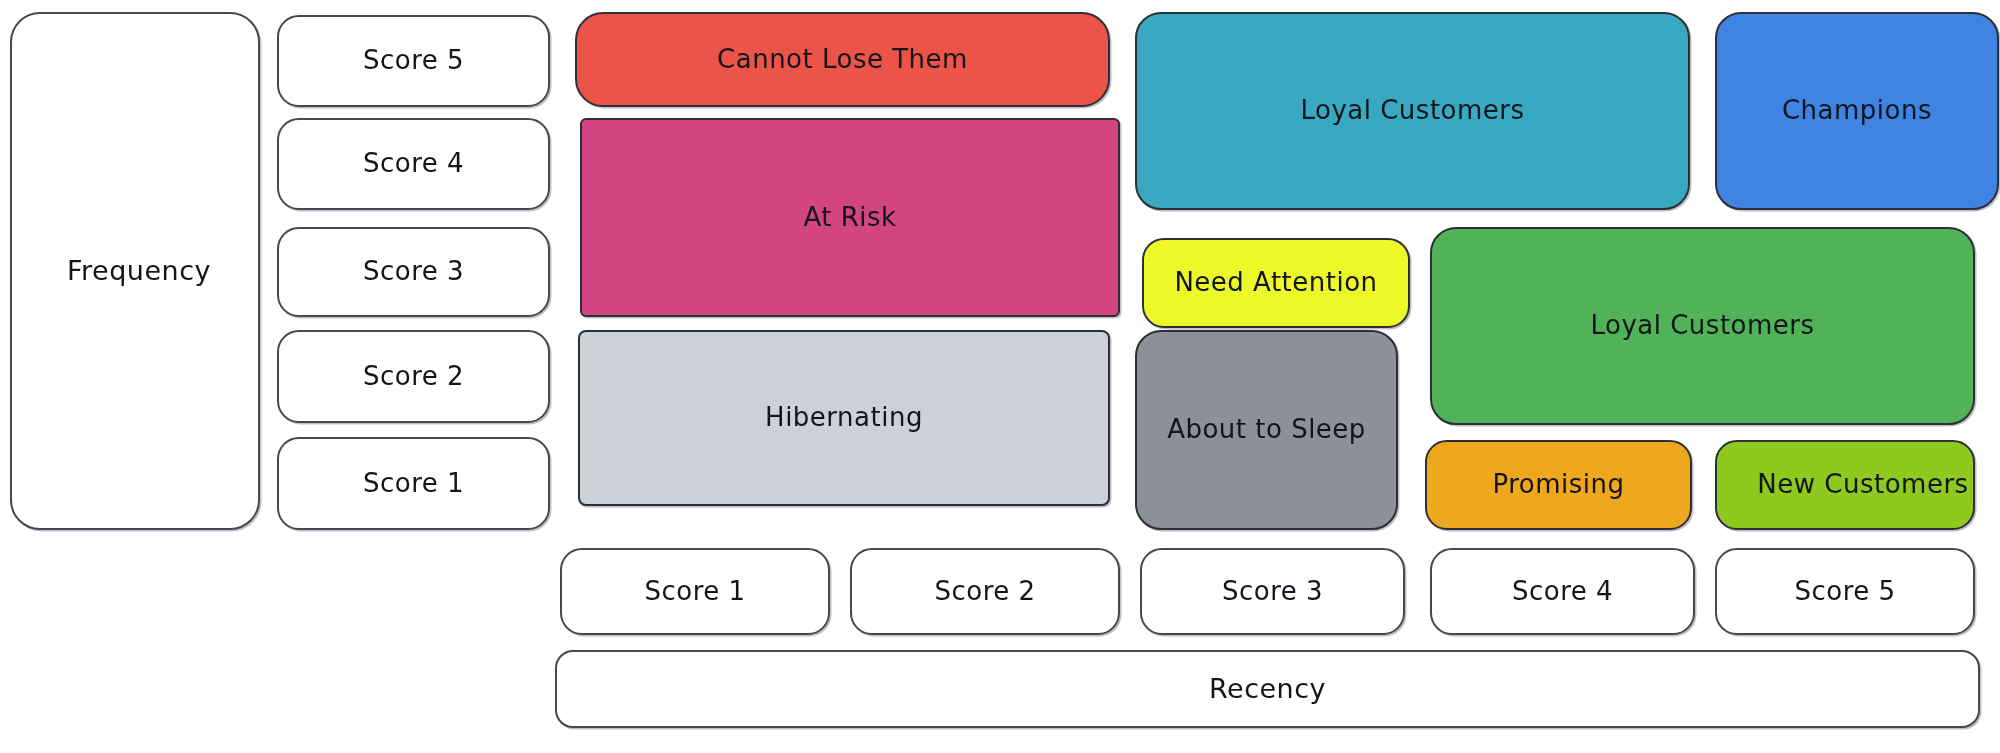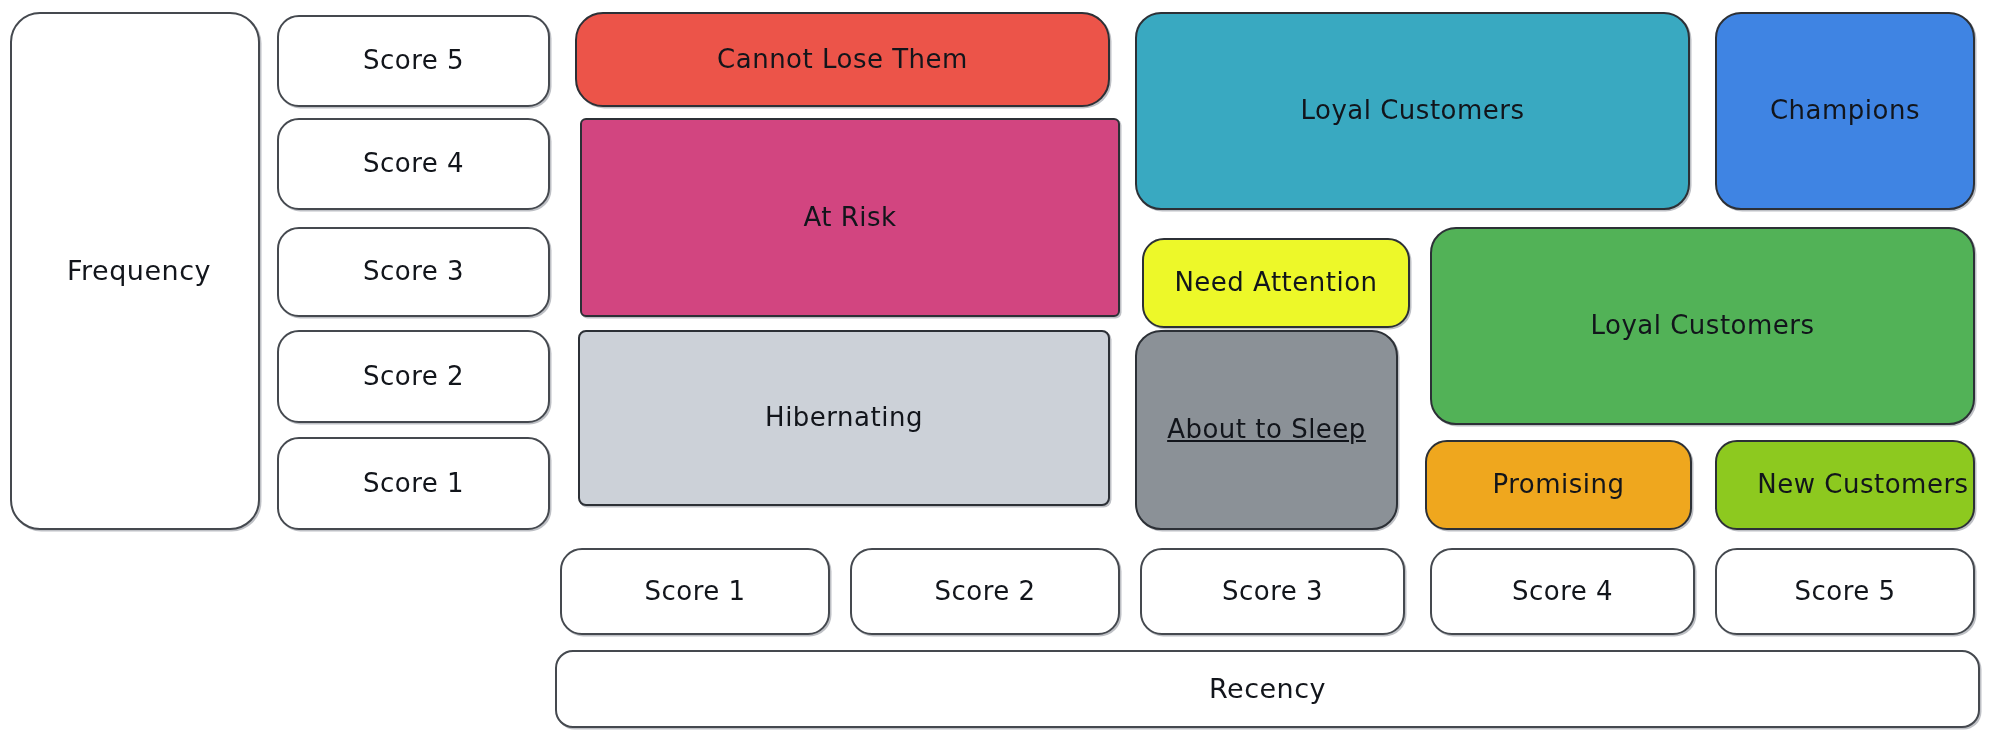--- a/index.html
+++ b/index.html
@@ -41,21 +41,21 @@
   .rscore-2        { left: 850px;  top: 548px; width: 270px; height: 87px; }
   .rscore-3        { left: 1140px; top: 548px; width: 265px; height: 87px; }
   .rscore-4        { left: 1430px; top: 548px; width: 265px; height: 87px; }
   .rscore-5        { left: 1715px; top: 548px; width: 260px; height: 87px; }
   .recency-bar     { left: 555px;  top: 650px; width: 1425px; height: 78px; border-radius: 18px; font-size: 27px; }
   
   .seg-cannot-lose    { left: 575px;  top: 12px;  width: 535px; height: 95px;  border-radius: 28px; }
   .seg-at-risk        { left: 580px;  top: 118px; width: 540px; height: 199px; border-radius: 6px; }
   .seg-hibernating    { left: 578px;  top: 330px; width: 532px; height: 176px; border-radius: 8px; }
   .seg-loyal-teal     { left: 1135px; top: 12px;  width: 555px; height: 198px; border-radius: 26px; }
-  .seg-champions      { left: 1715px; top: 12px;  width: 260px; height: 198px; border-radius: 26px; }
+  .seg-champions      { left: 1715px; top: 12px;  width: 284px; height: 198px; border-radius: 26px; }
   .seg-need-attention { left: 1142px; top: 227px; width: 268px; height: 90px;  border-radius: 22px; margin-top: 11px; }
   .seg-loyal-green    { left: 1430px; top: 227px; width: 545px; height: 198px; border-radius: 26px; }
   .seg-about-sleep    { left: 1135px; top: 330px; width: 263px; height: 200px; border-radius: 26px; }
   .seg-promising      { left: 1425px; top: 440px; width: 267px; height: 90px;  border-radius: 22px; }
   .seg-new-customers  { left: 1715px; top: 440px; width: 260px; height: 90px;  border-radius: 22px; }
 </style>
 </head>
 <body>
 
 <div class="canvas">
@@ -67,21 +67,21 @@
   <div class="box white fscore-2">Score 2</div>
   <div class="box white fscore-1">Score 1</div>
 
   <div class="box seg-cannot-lose" style="background: rgb(236, 84, 73);">Cannot Lose Them</div>
   <div class="box seg-at-risk" style="background: rgb(210, 69, 128);">At Risk</div>
   <div class="box seg-hibernating" style="background: rgb(204, 209, 216);">Hibernating</div>
   <div class="box seg-loyal-teal" style="background: rgb(57, 169, 193);">Loyal Customers</div>
   <div class="box seg-champions" style="background: rgb(63, 132, 227);">Champions</div>
   <div class="box seg-need-attention" style="background: rgb(237, 248, 41);">Need Attention</div>
   <div class="box seg-loyal-green" style="background: rgb(82, 178, 87);">Loyal Customers</div>
-  <div class="box seg-about-sleep" style="background: rgb(139, 145, 151); text-decoration: underline;">About to Sleep</div>
+  <div class="box seg-about-sleep" style="background: rgb(139, 145, 151);">About to Sleep</div>
   <div class="box seg-promising" style="background: rgb(239, 167, 30);">Promising</div>
   <div class="box seg-new-customers" style="background: rgb(141, 201, 31); padding-left: 36px;">New Customers</div>
 
   <div class="box white rscore-1">Score 1</div>
   <div class="box white rscore-2">Score 2</div>
   <div class="box white rscore-3">Score 3</div>
   <div class="box white rscore-4">Score 4</div>
   <div class="box white rscore-5">Score 5</div>
   <div class="box white recency-bar">Recency</div>
 

